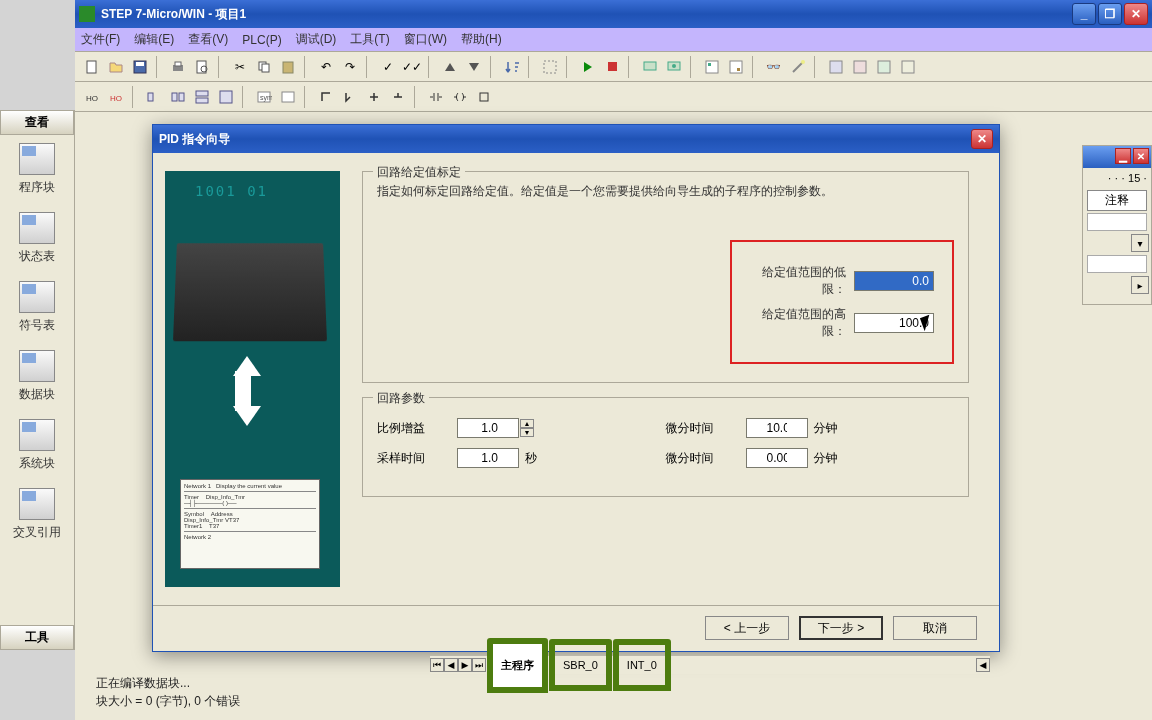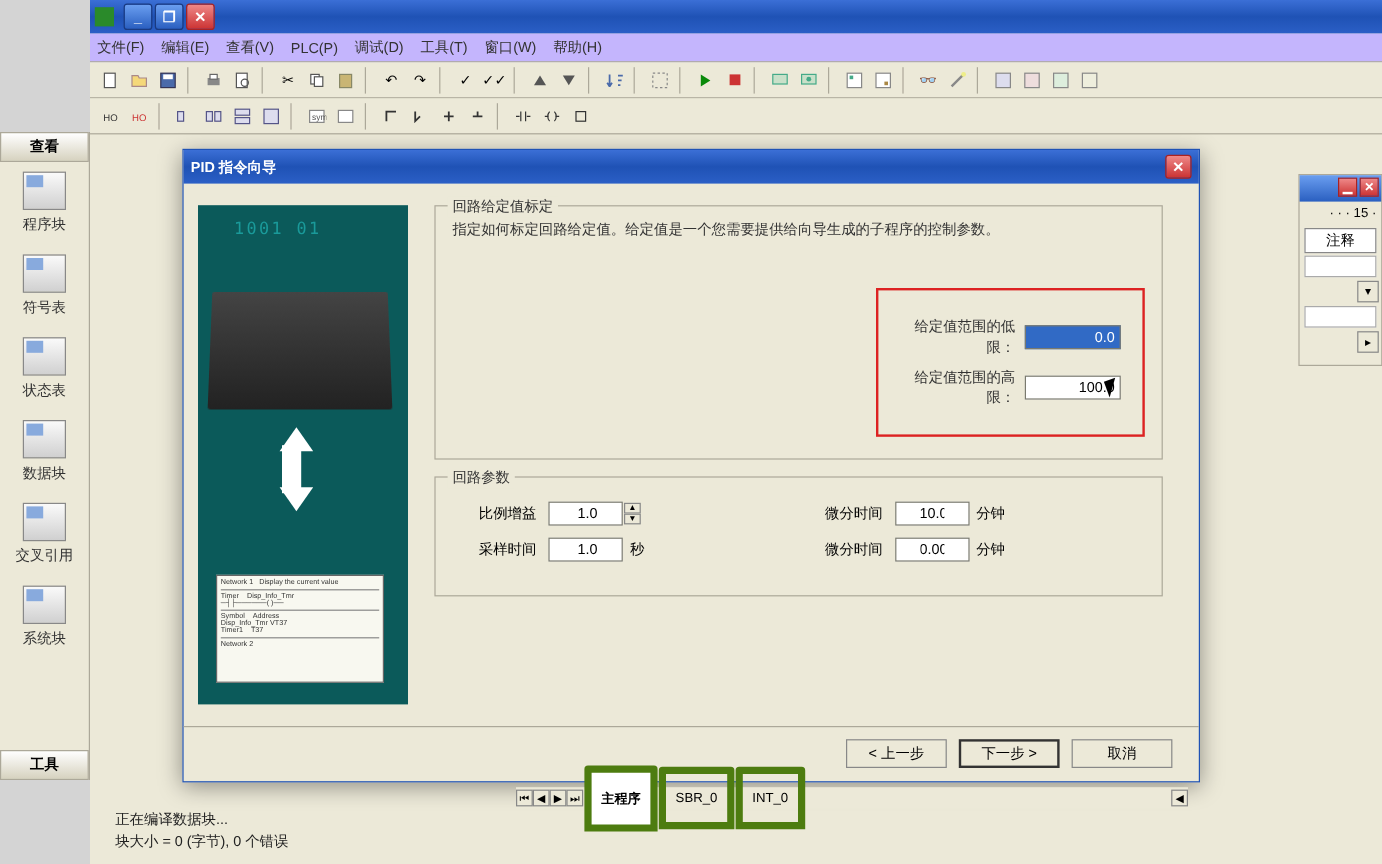--- a/index.html
+++ b/index.html
@@ -51,21 +51,21 @@
 .group { border: 1px solid #aca899; padding: 10px 14px 18px; margin-bottom: 14px; position: relative; }
 .group-title { position: absolute; top: -8px; left: 10px; background: #ece9d8; padding: 0 4px; color: #333; }
 .group-desc { color: #333; margin-bottom: 10px; line-height: 1.5; }
 .highlight-box { border: 2px solid #d22; padding: 14px 18px; width: 224px; margin-left: auto; margin-top: 40px; }
 .form-row { display: flex; align-items: center; margin: 8px 0; }
 .form-row label { flex: 1; text-align: right; padding-right: 8px; color: #333; }
 .form-row input { width: 80px; height: 20px; border: 1px solid #7a7a6e; background: #fff; text-align: right; padding: 0 4px; font-family: inherit; font-size: 12px; }
 .form-row input.sel { background: #316ac5; color: #fff; }
 .param-row { display: flex; align-items: center; margin: 10px 0; }
 .param-row .pcol { display: flex; align-items: center; width: 50%; }
-.param-row label { width: 80px; text-align: right; padding-right: 10px; }
+.param-row label { width: 80px; text-align: left; padding-right: 10px; }
 .param-row input { width: 62px; height: 20px; border: 1px solid #7a7a6e; text-align: right; padding: 0 20px; font-family: inherit; font-size: 12px; }
 .param-row .unit { margin-left: 6px; }
 .spinner { display:inline-flex; flex-direction:column; margin-left:1px; }
 .spinner button { width:14px; height:9px; font-size:7px; line-height:7px; padding:0; border:1px solid #888; background:#ece9d8; }
 
 .dialog-footer { display: flex; justify-content: flex-end; gap: 10px; padding: 10px 22px; border-top: 1px solid #aca899; }
 .dbtn { min-width: 84px; height: 24px; background: #ece9d8; border: 1px solid #888; padding: 2px 12px; font-family: inherit; font-size: 12px; cursor: default; }
 .dbtn.default { border: 2px solid #333; }
 
 .cursor { position: absolute; left: 922px; top: 316px; width: 14px; height: 20px; }
@@ -85,20 +85,21 @@
 .right-panel .small { padding:4px; font-size:11px; text-align:right; }
 .right-panel .cell { border:1px solid #aaa; background:#fff; height:18px; margin:1px 4px; }
 .right-panel .dbtn-sm { width:18px; height:18px; border:1px solid #888; background:#ece9d8; display:inline-flex; align-items:center; justify-content:center; float:right; margin:2px; font-size:10px; }
 </style>
 </head>
 <body>
 
 <div class="main-window">
   <div class="titlebar-outer">
     <div class="icon"></div>
+    <div class="title">STEP 7-Micro/WIN - 项目1</div>
     <div class="winbtn">_</div>
     <div class="winbtn">❐</div>
     <div class="winbtn close">✕</div>
   </div>
 
   <div class="menubar">
     <span>文件(F)</span>
     <span>编辑(E)</span>
     <span>查看(V)</span>
     <span>PLC(P)</span>
@@ -327,37 +328,37 @@
 </div>
 
 <div class="sidebar-region">
   <div class="side-hdr">查看</div>
   <div class="side-item">
       <div class="sicn"></div>
       <div>程序块</div>
     </div>
   <div class="side-item">
       <div class="sicn"></div>
+      <div>状态表</div>
+    </div>
+  <div class="side-item">
+      <div class="sicn"></div>
       <div>符号表</div>
     </div>
   <div class="side-item">
       <div class="sicn"></div>
-      <div>状态表</div>
-    </div>
-  <div class="side-item">
-      <div class="sicn"></div>
       <div>数据块</div>
     </div>
   <div class="side-item">
       <div class="sicn"></div>
+      <div>系统块</div>
+    </div>
+  <div class="side-item">
+      <div class="sicn"></div>
       <div>交叉引用</div>
-    </div>
-  <div class="side-item">
-      <div class="sicn"></div>
-      <div>系统块</div>
     </div>
   <div class="side-tool side-hdr">工具</div>
 </div>
 
 <div class="right-panel">
   <div class="hdr">
     <span>▁</span>
     <span>✕</span>
   </div>
   <div class="small">· · · <span>15</span> ·</div>

